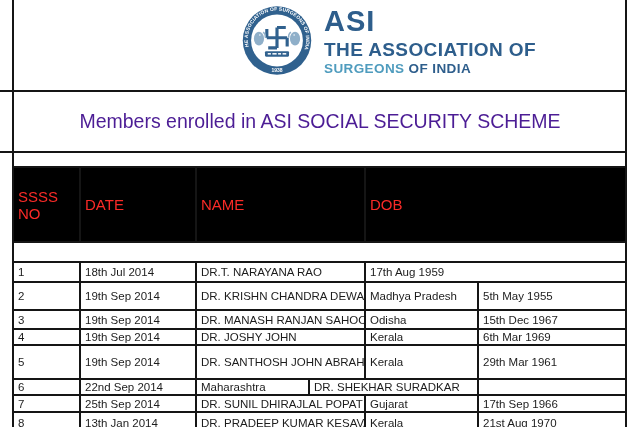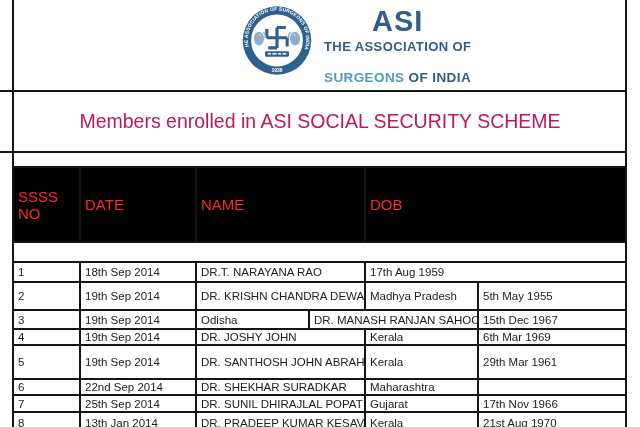--- a/index.html
+++ b/index.html
@@ -11,30 +11,30 @@
   .vborder.left{left:12px;}
   .vborder.right{left:625px;}
   .hline{position:absolute;left:0;width:627px;height:2px;background:#151515;}
   .hline.a{top:90px;}
   .hline.b{top:151px;}
 
   
   .logo{position:absolute;left:240px;top:3px;display:flex;}
   .seal{width:74px;height:75px;}
   .logotext{margin-left:10px;margin-top:4px;line-height:1;}
-  .asi-big{font-size:29px;font-weight:bold;color:#2e5e8c;letter-spacing:1px;text-align:center;}
-  .asi-l1{font-size:13px;font-weight:bold;color:#2e5e8c;letter-spacing:.4px;margin-top:4px;}
-  .asi-l2{font-size:13.5px;font-weight:bold;color:#2e5e8c;letter-spacing:.4px;margin-top:18px;}
+  .asi-big{font-size:29px;font-weight:bold;color:#2e5e8c;letter-spacing:1px;}
+  .asi-l1{font-size:19px;font-weight:bold;color:#2e5e8c;letter-spacing:.4px;margin-top:4px;}
+  .asi-l2{font-size:13.5px;font-weight:bold;color:#2e5e8c;letter-spacing:.4px;margin-top:3px;}
   .asi-l2 .lt{color:#4f9cbe;}
 
   
   .titlebox{
     position:absolute;left:0;top:92px;width:640px;height:59px;
     display:flex;align-items:center;justify-content:center;
-    font-size:19.5px;color:#be185d;
+    font-size:19.5px;color:#4c1d95;
   }
 
   
   .tbl{position:absolute;left:12px;top:166px;width:615px;font-size:11.5px;color:#1c1c1c;}
   .tbl *{box-sizing:border-box;}
   .hrow{
     display:flex;height:77px;border:2px solid #151515;background:#000000;
   }
   .hrow .c{
     display:flex;align-items:center;padding-left:4px;
@@ -115,64 +115,64 @@
       <div class="c c0">SSSS NO</div>
       <div class="c c1">DATE</div>
       <div class="c c2">NAME</div>
       <div class="c c4">DOB</div>
     </div>
 
     <div class="gaprow"></div>
 
     <div class="trow r0">
       <div class="c c0">1</div>
-      <div class="c c1">18th Sep 2014</div>
+      <div class="c c1">18th Jul 2014</div>
       <div class="c c2">DR.T. NARAYANA RAO</div>
       <div class="c c4">17th Aug 1959</div>
     </div>
     <div class="trow r1">
       <div class="c c0">2</div>
       <div class="c c1">19th Sep 2014</div>
       <div class="c c2">DR. KRISHN CHANDRA DEWANI</div>
       <div class="c c3">Madhya Pradesh</div>
       <div class="c c4">5th May 1955</div>
     </div>
     <div class="trow r2">
       <div class="c c0">3</div>
       <div class="c c1">19th Sep 2014</div>
+      <div class="c c2">DR. MANASH RANJAN SAHOO</div>
       <div class="c c3">Odisha</div>
-      <div class="c c2">DR. MANASH RANJAN SAHOO</div>
       <div class="c c4">15th Dec 1967</div>
     </div>
     <div class="trow r3">
       <div class="c c0">4</div>
       <div class="c c1">19th Sep 2014</div>
       <div class="c c2">DR. JOSHY JOHN</div>
       <div class="c c3">Kerala</div>
       <div class="c c4">6th Mar 1969</div>
     </div>
     <div class="trow r4">
       <div class="c c0">5</div>
       <div class="c c1">19th Sep 2014</div>
       <div class="c c2">DR. SANTHOSH JOHN ABRAHAM</div>
       <div class="c c3">Kerala</div>
       <div class="c c4">29th Mar 1961</div>
     </div>
     <div class="trow r5">
       <div class="c c0">6</div>
       <div class="c c1">22nd Sep 2014</div>
+      <div class="c c3">Maharashtra</div>
       <div class="c c2">DR. SHEKHAR SURADKAR</div>
-      <div class="c c3">Maharashtra</div>
     </div>
     <div class="trow r6">
       <div class="c c0">7</div>
       <div class="c c1">25th Sep 2014</div>
       <div class="c c2">DR. SUNIL DHIRAJLAL POPAT</div>
       <div class="c c3">Gujarat</div>
-      <div class="c c4">17th Nov 1966</div>
+      <div class="c c4">17th Sep 1966</div>
     </div>
     <div class="trow r7">
       <div class="c c0">8</div>
       <div class="c c1">13th Jan 2014</div>
       <div class="c c2">DR. PRADEEP KUMAR KESAVAN</div>
       <div class="c c3">Kerala</div>
       <div class="c c4">21st Aug 1970</div>
     </div>
   </div>
 

